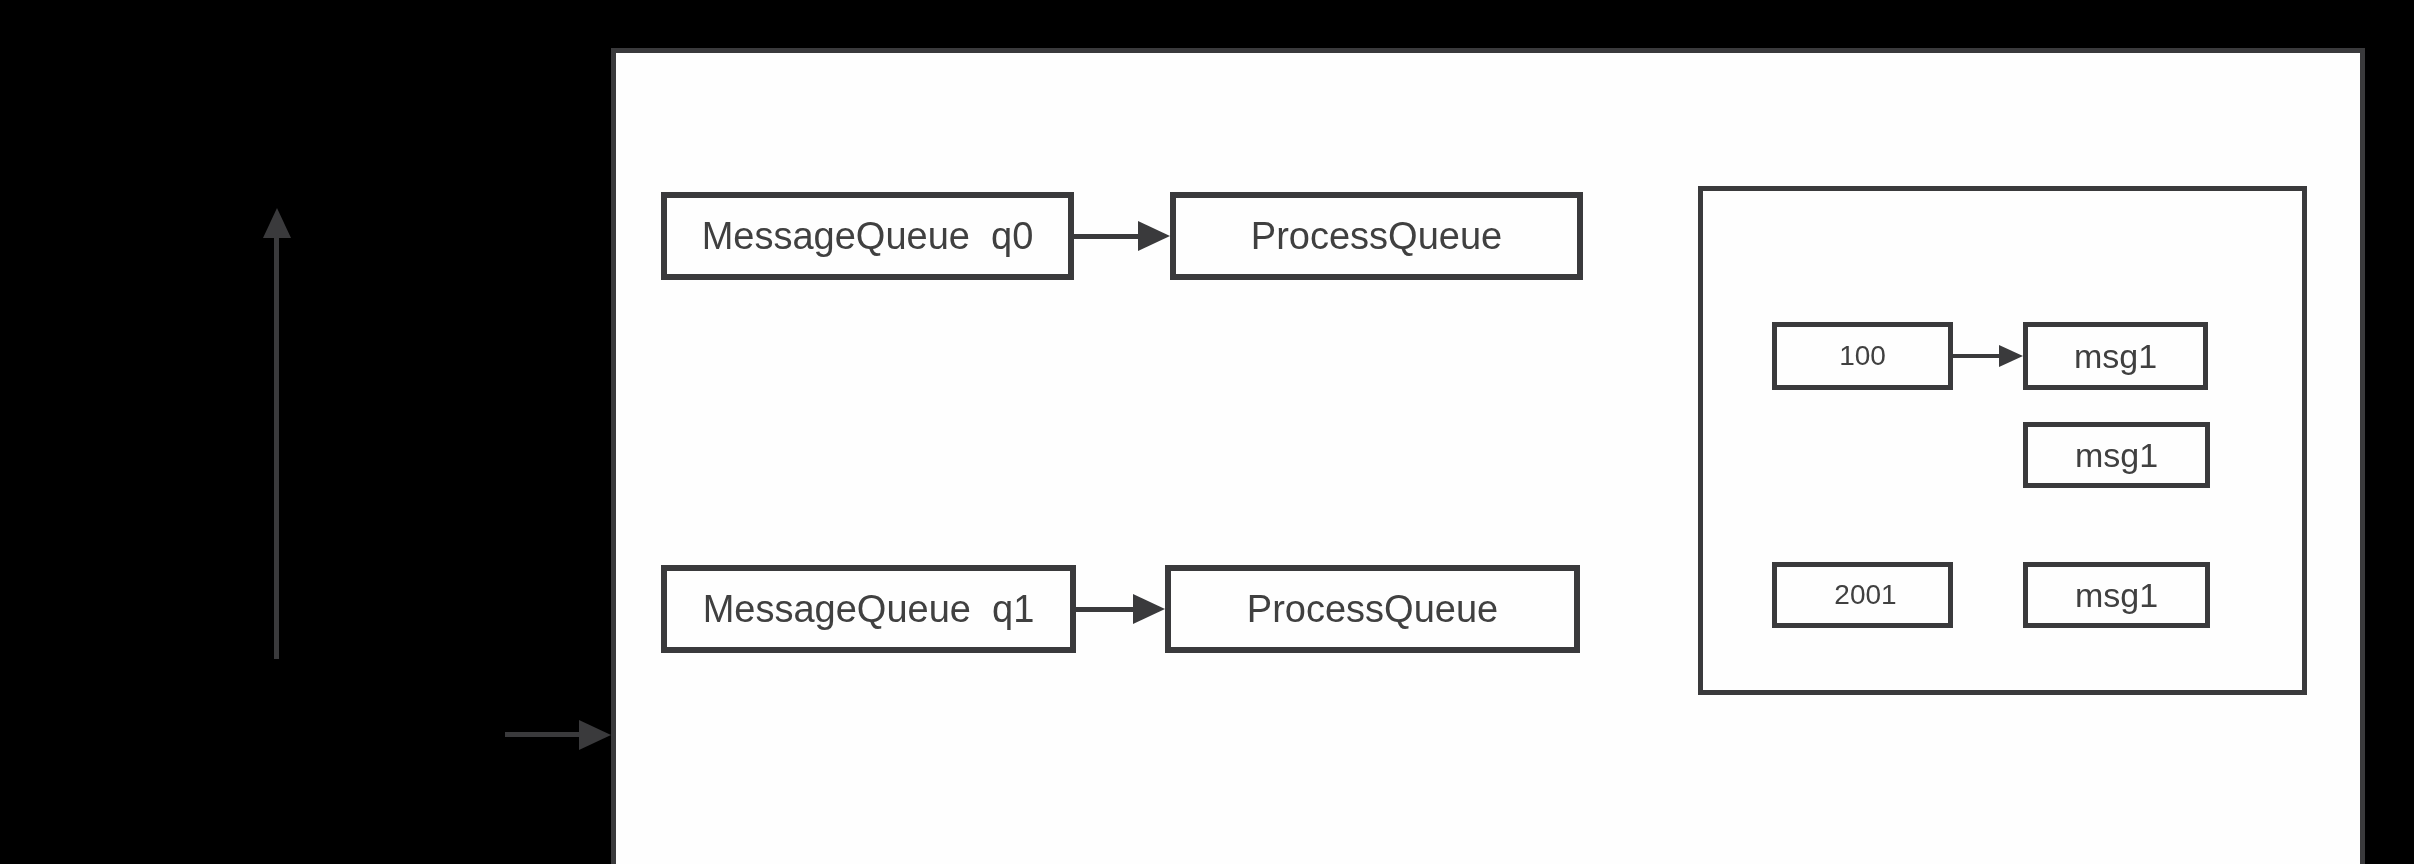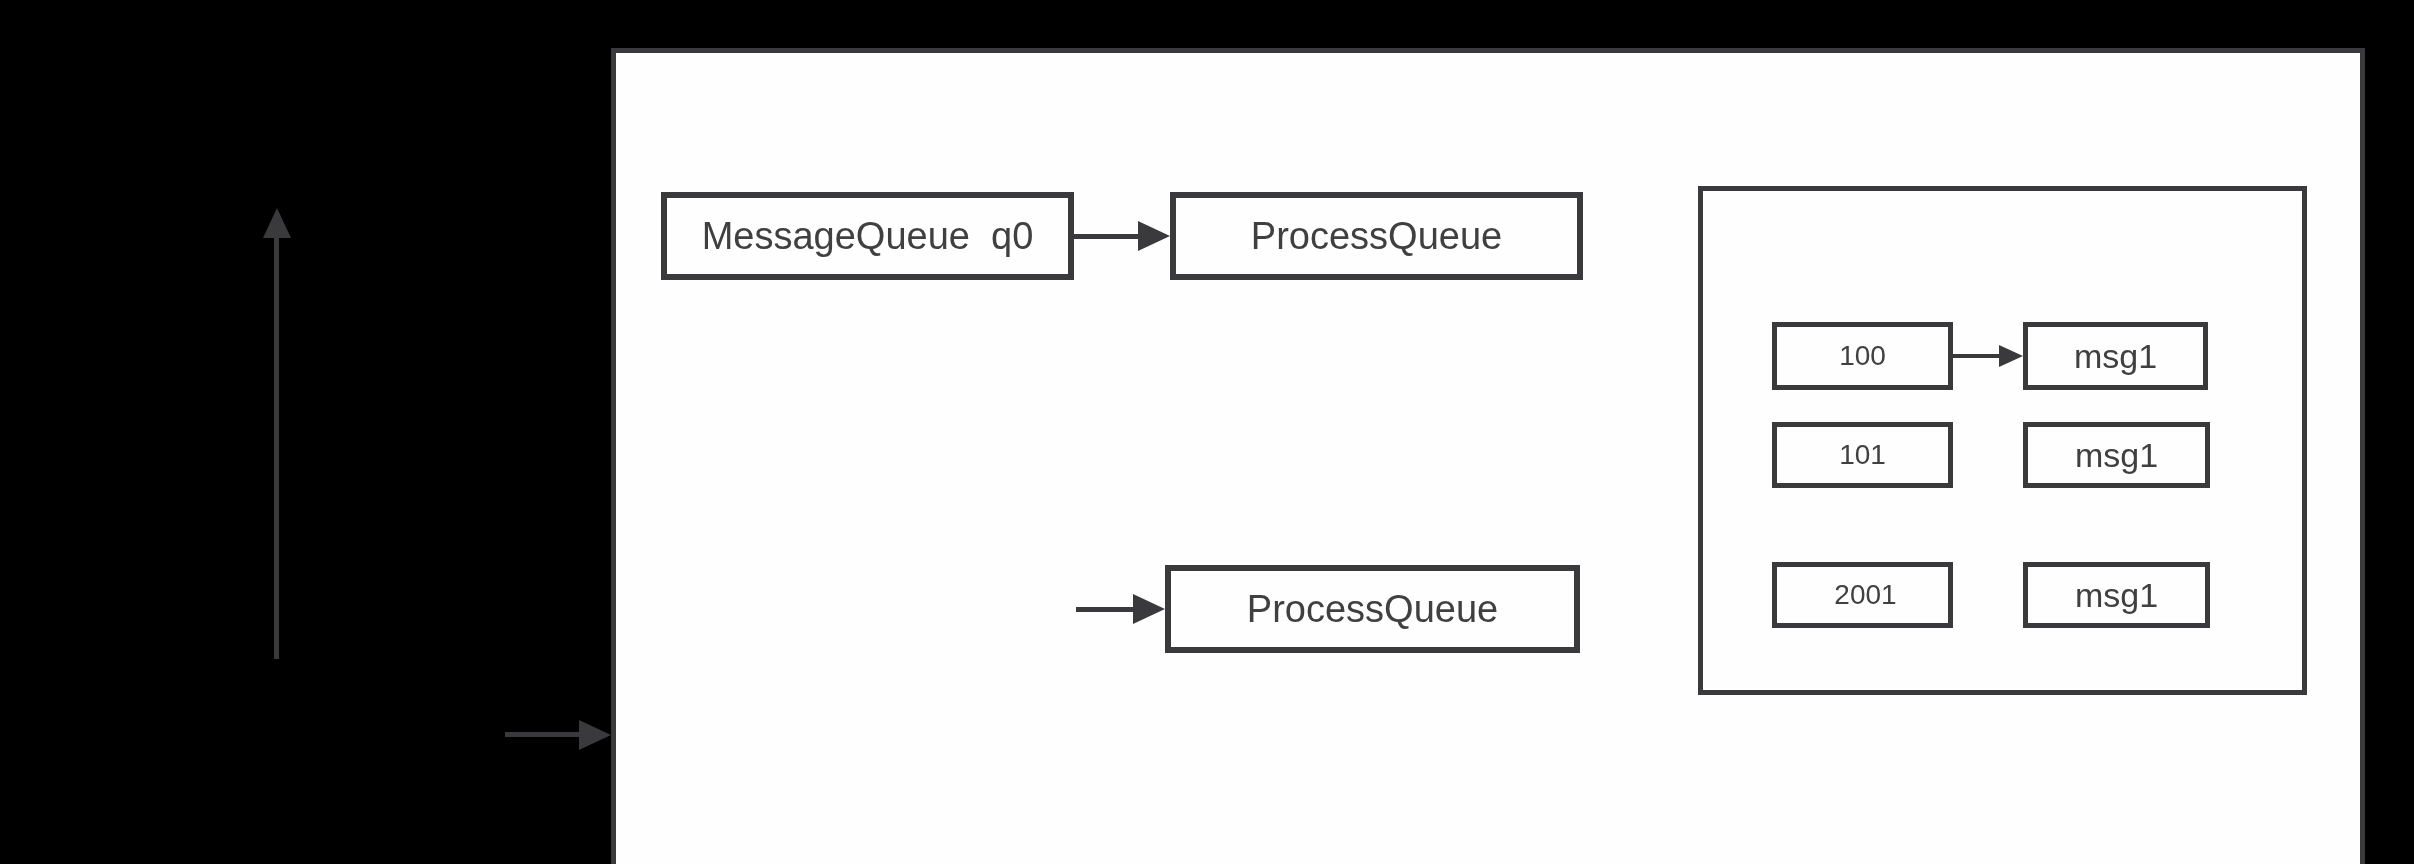--- a/index.html
+++ b/index.html
@@ -70,41 +70,41 @@
 
     <div class="box fs-med" style="left:45px;top:139px;width:413px;height:88px;">
       <span class="label">MessageQueue  q0</span>
     </div>
     <div class="hline" style="left:458px;top:181px;width:68px;height:5px;"></div>
     <div class="head-right" style="left:522px;top:168px;"></div>
     <div class="box fs-med" style="left:554px;top:139px;width:413px;height:88px;">
       <span class="label">ProcessQueue</span>
     </div>
 
+    <div class="box fs-med" style="left:45px;top:512px;width:415px;height:88px;">
+      <span class="label">MessageQueue  q1</span>
+    </div>
     <div class="hline" style="left:460px;top:554px;width:61px;height:5px;"></div>
     <div class="head-right" style="left:517px;top:541px;"></div>
     <div class="box fs-med" style="left:549px;top:512px;width:415px;height:88px;">
       <span class="label">ProcessQueue</span>
     </div>
 
     <div class="box thin" style="left:1082px;top:133px;width:609px;height:509px;display:block;">
 
 
       <div class="box thin fs-num" style="left:69px;top:131px;width:181px;height:68px;">
         <span class="label">100</span>
       </div>
       <div class="hline" style="left:250px;top:163px;width:50px;height:4px;"></div>
       <div class="head-right small" style="left:296px;top:154px;"></div>
       <div class="box thin fs-msg" style="left:320px;top:131px;width:185px;height:68px;">
         <span class="label">msg1</span>
       </div>
 
-      <div class="box thin fs-num" style="left:69px;top:231px;width:181px;height:66px;">
-        <span class="label">101</span>
-      </div>
       <div class="box thin fs-msg" style="left:320px;top:231px;width:187px;height:66px;">
         <span class="label">msg1</span>
       </div>
 
       <div class="box thin fs-num" style="left:69px;top:371px;width:181px;height:66px;padding-left:6px;">
         <span class="label">2001</span>
       </div>
       <div class="box thin fs-msg" style="left:320px;top:371px;width:187px;height:66px;">
         <span class="label">msg1</span>
       </div>

